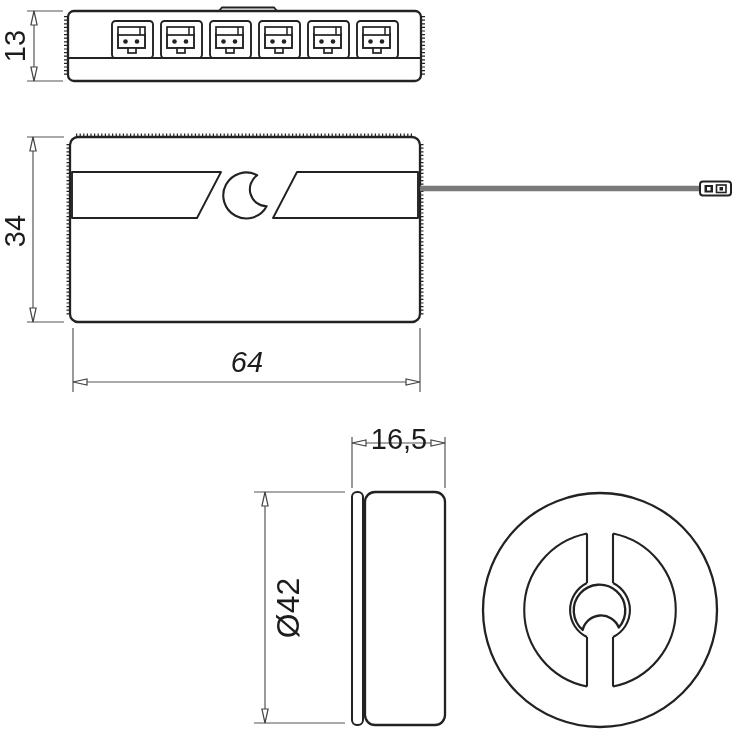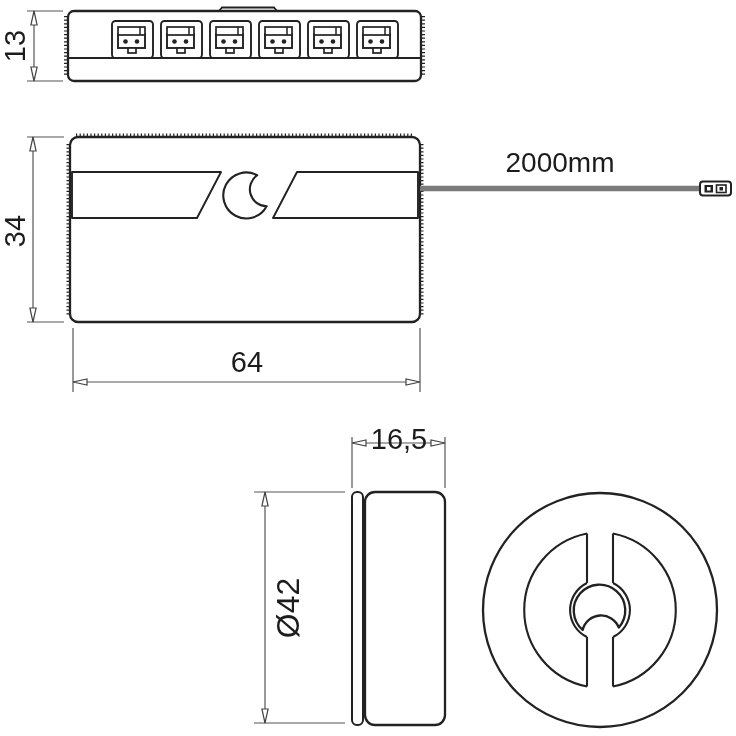--- a/index.html
+++ b/index.html
@@ -137,21 +137,20 @@
       <path d="M 587,583 A 30,30 0 0 0 587,637" stroke-width="2.1"></path>
       <path d="M 613,637 A 30,30 0 0 0 613,583" stroke-width="2.1"></path>
       <use href="#crescent" transform="translate(599,610) rotate(95) scale(1.12)"></use>
     </g>
   </svg>
 
   <div class="dim-label rot" style="left:15px;top:46px;">13</div>
 
   <div class="dim-label rot" style="left:15px;top:231px;">34</div>
 
-  <div class="dim-label" style="left:247px;top:362px;">64</div>
+  <div class="dim-label" style="left:247px;top:362px;font-style:italic;">64</div>
 
-  <div class="dim-label cable" style="left:560px;top:163px;">2000mm</div>
 
   <div class="dim-label" style="left:399px;top:439px;">16,5</div>
 
   <div class="dim-label rot big" style="left:288px;top:608px;">Ø42</div>
 
 </div>
 
 </body></html>

